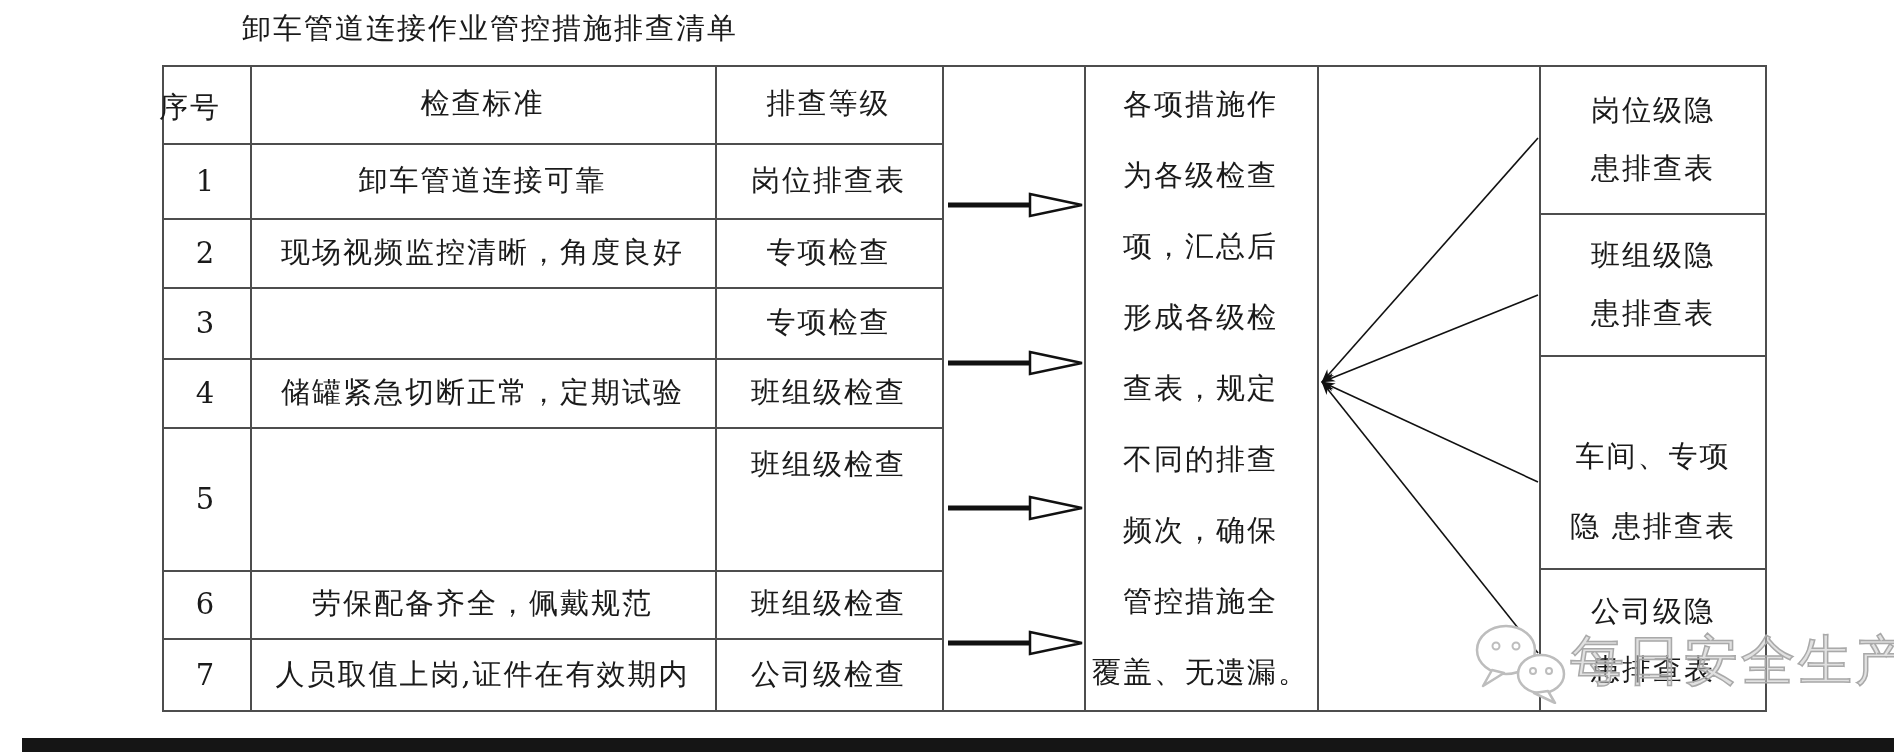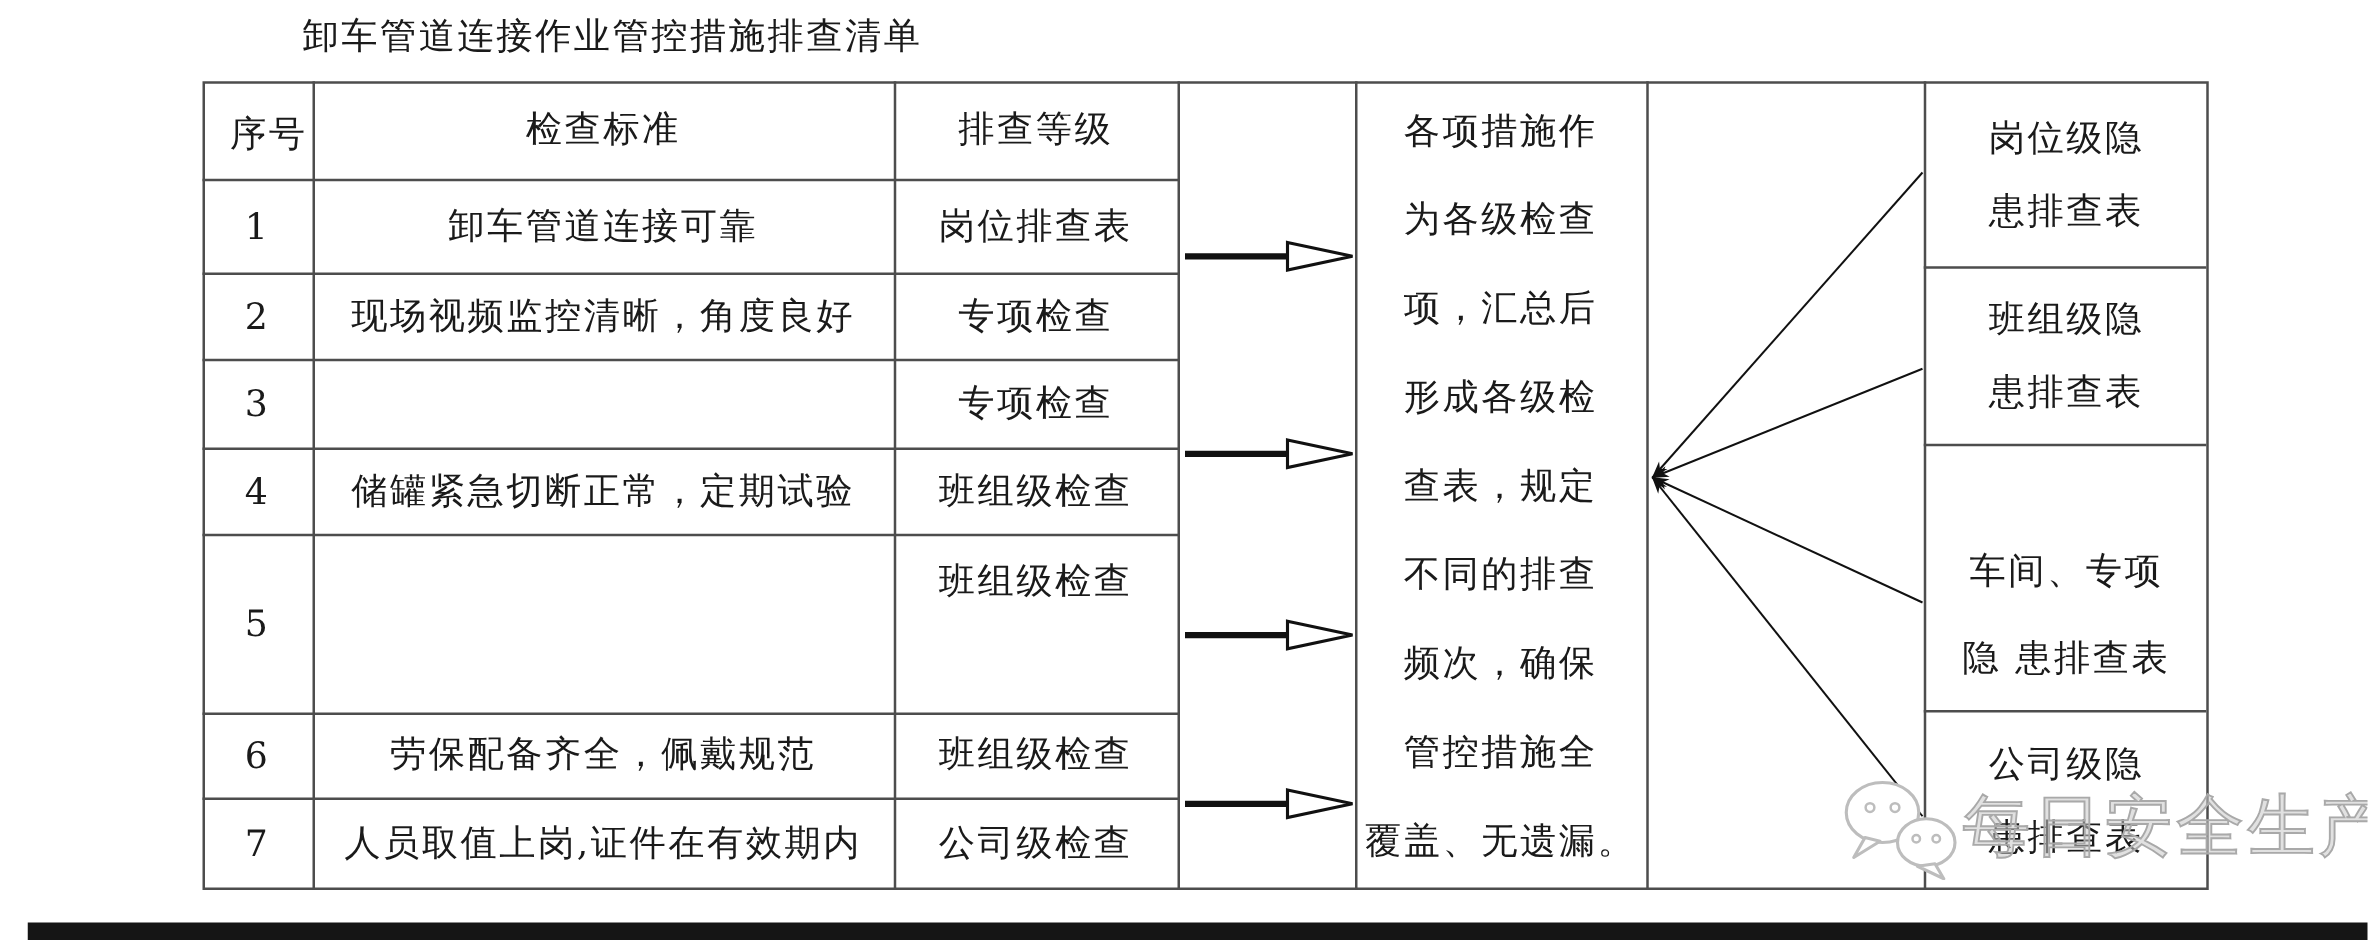--- a/index.html
+++ b/index.html
@@ -47,21 +47,21 @@
   <div class="hline" style="left:140px;width:782px;top:287px;"></div>
   <div class="hline" style="left:140px;width:782px;top:358px;"></div>
   <div class="hline" style="left:140px;width:782px;top:427px;"></div>
   <div class="hline" style="left:140px;width:782px;top:570px;"></div>
   <div class="hline" style="left:140px;width:782px;top:638px;"></div>
 
   <div class="hline" style="left:1517px;width:226px;top:213px;"></div>
   <div class="hline" style="left:1517px;width:226px;top:355px;"></div>
   <div class="hline" style="left:1517px;width:226px;top:568px;"></div>
 
-  <div class="cell" style="left:149px;top:65px;width:88px;height:85px;border-radius:15px;">序号</div>
+  <div class="cell" style="left:124px;top:65px;width:88px;height:85px;border-radius:15px;">序号</div>
   <div class="cell" style="left:228px;top:65px;width:465px;height:78px;">检查标准</div>
   <div class="cell" style="left:693px;top:65px;width:227px;height:78px;">排查等级</div>
 
   <div class="cell" style="left:140px;top:143px;width:88px;height:75px;">1</div>
   <div class="cell" style="left:228px;top:143px;width:465px;height:75px;">卸车管道连接可靠</div>
   <div class="cell" style="left:693px;top:143px;width:227px;height:75px;">岗位排查表</div>
 
   <div class="cell" style="left:140px;top:218px;width:88px;height:69px;">2</div>
   <div class="cell" style="left:228px;top:218px;width:465px;height:69px;">现场视频监控清晰，角度良好</div>
   <div class="cell" style="left:693px;top:218px;width:227px;height:69px;">专项检查</div>

